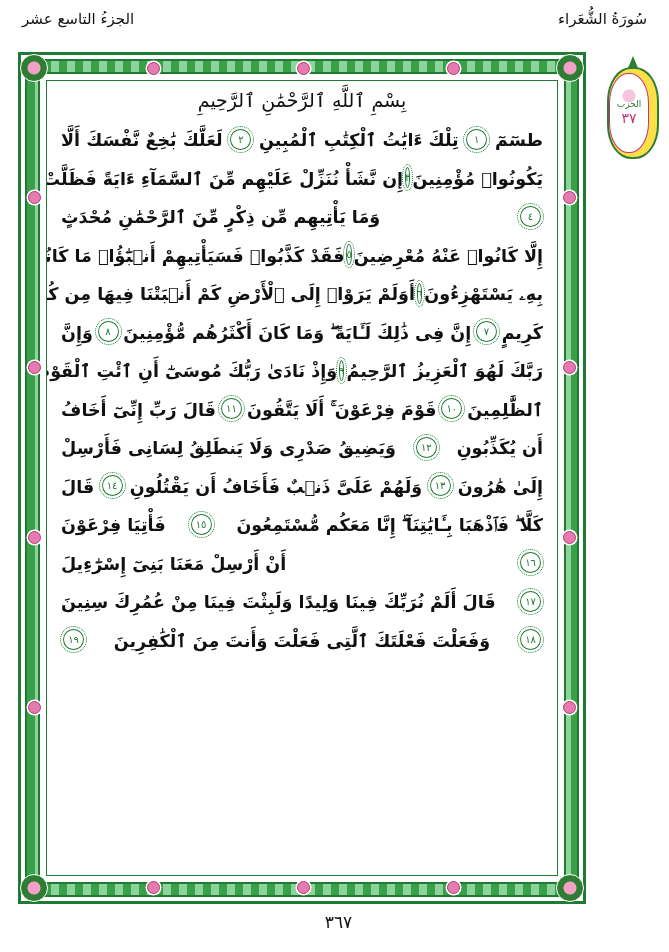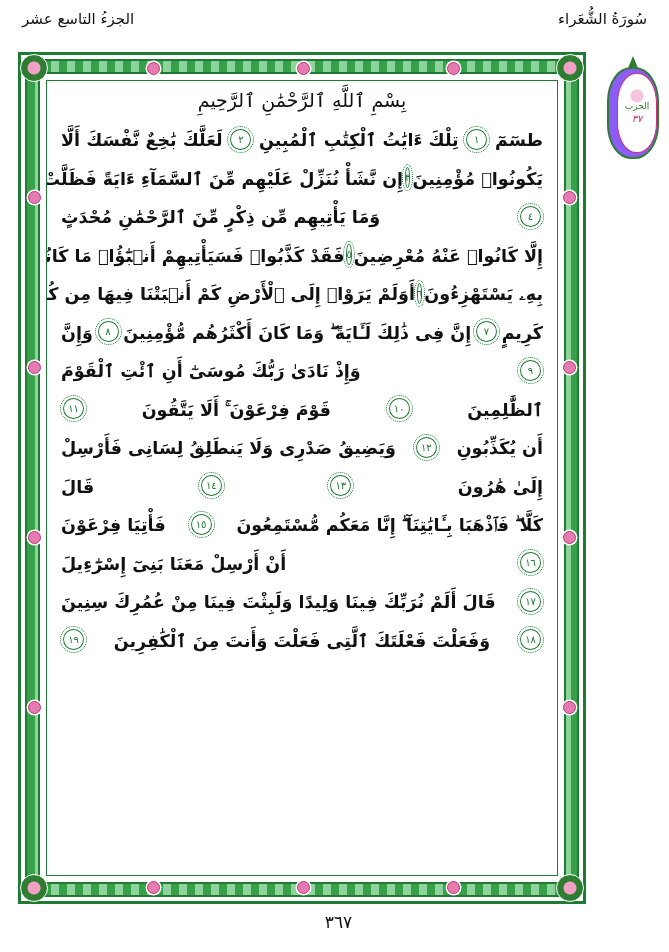--- a/index.html
+++ b/index.html
@@ -53,26 +53,26 @@
     height: 0;
     border-left: 5px solid transparent;
     border-right: 5px solid transparent;
     border-bottom: 12px solid #2e7d32;
     margin-bottom: -1px;
   }
   .hizb-body {
     width: 48px;
     height: 88px;
     border: 2px solid #2e7d32;
-    background: #8b5cf6;
+    background: #fde047;
     border-radius: 24px / 34px;
     position: relative;
     display: flex;
     align-items: center;
-    justify-content: flex-end;
+    justify-content: flex-start;
   }
   .hizb-inner {
     width: 38px;
     height: 78px;
     border: 1.5px solid #c9307a;
     border-radius: 19px / 30px;
     background:
        radial-gradient(circle at 50% 28%, #f6c5dd 0 6px, transparent 7px),
        #ffffff;
     display: flex;
@@ -82,23 +82,22 @@
     gap: 1px;
   }
   .hizb-text {
     font-size: 9px;
     color: #2e7d32;
     direction: rtl;
     line-height: 1.1;
     text-align: center;
   }
   .hizb-num {
-    font-size: 10px;
+    font-size: 14px;
     color: #c9307a;
-    font-style: italic;
   }
 
   
   .frame-outer {
     position: absolute;
     left: 18px;
     top: 52px;
     width: 568px;
     height: 852px;
     box-sizing: border-box;
@@ -298,37 +297,40 @@
               <span class="seg">أَوَلَمْ يَرَوْا۟ إِلَى ٱلْأَرْضِ كَمْ أَنۢبَتْنَا فِيهَا مِن كُلِّ زَوْجٍ</span>
             </div>
             <div class="q-line stretch">
               <span class="seg">كَرِيمٍ</span>
               <span class="ayah-mark">٧</span>
               <span class="seg">إِنَّ فِى ذَٰلِكَ لَـَٔايَةً ۖ وَمَا كَانَ أَكْثَرُهُم مُّؤْمِنِينَ</span>
               <span class="ayah-mark">٨</span>
               <span class="seg">وَإِنَّ</span>
             </div>
             <div class="q-line stretch">
+              <span class="seg">رَبَّكَ لَهُوَ ٱلْعَزِيزُ ٱلرَّحِيمُ</span>
               <span class="ayah-mark">٩</span>
               <span class="seg">وَإِذْ نَادَىٰ رَبُّكَ مُوسَىٰٓ أَنِ ٱئْتِ ٱلْقَوْمَ</span>
             </div>
             <div class="q-line stretch">
               <span class="seg">ٱلظَّٰلِمِينَ</span>
               <span class="ayah-mark">١٠</span>
               <span class="seg">قَوْمَ فِرْعَوْنَ ۚ أَلَا يَتَّقُونَ</span>
               <span class="ayah-mark">١١</span>
+              <span class="seg">قَالَ رَبِّ إِنِّىٓ أَخَافُ</span>
             </div>
             <div class="q-line stretch">
               <span class="seg">أَن يُكَذِّبُونِ</span>
               <span class="ayah-mark">١٢</span>
               <span class="seg">وَيَضِيقُ صَدْرِى وَلَا يَنطَلِقُ لِسَانِى فَأَرْسِلْ</span>
             </div>
             <div class="q-line stretch">
               <span class="seg">إِلَىٰ هَٰرُونَ</span>
               <span class="ayah-mark">١٣</span>
+              <span class="seg">وَلَهُمْ عَلَىَّ ذَنۢبٌ فَأَخَافُ أَن يَقْتُلُونِ</span>
               <span class="ayah-mark">١٤</span>
               <span class="seg">قَالَ</span>
             </div>
             <div class="q-line stretch">
               <span class="seg">كَلَّا ۖ فَٱذْهَبَا بِـَٔايَٰتِنَآ ۖ إِنَّا مَعَكُم مُّسْتَمِعُونَ</span>
               <span class="ayah-mark">١٥</span>
               <span class="seg">فَأْتِيَا فِرْعَوْنَ</span>
             </div>
             <div class="q-line stretch">
               <span class="ayah-mark">١٦</span>

